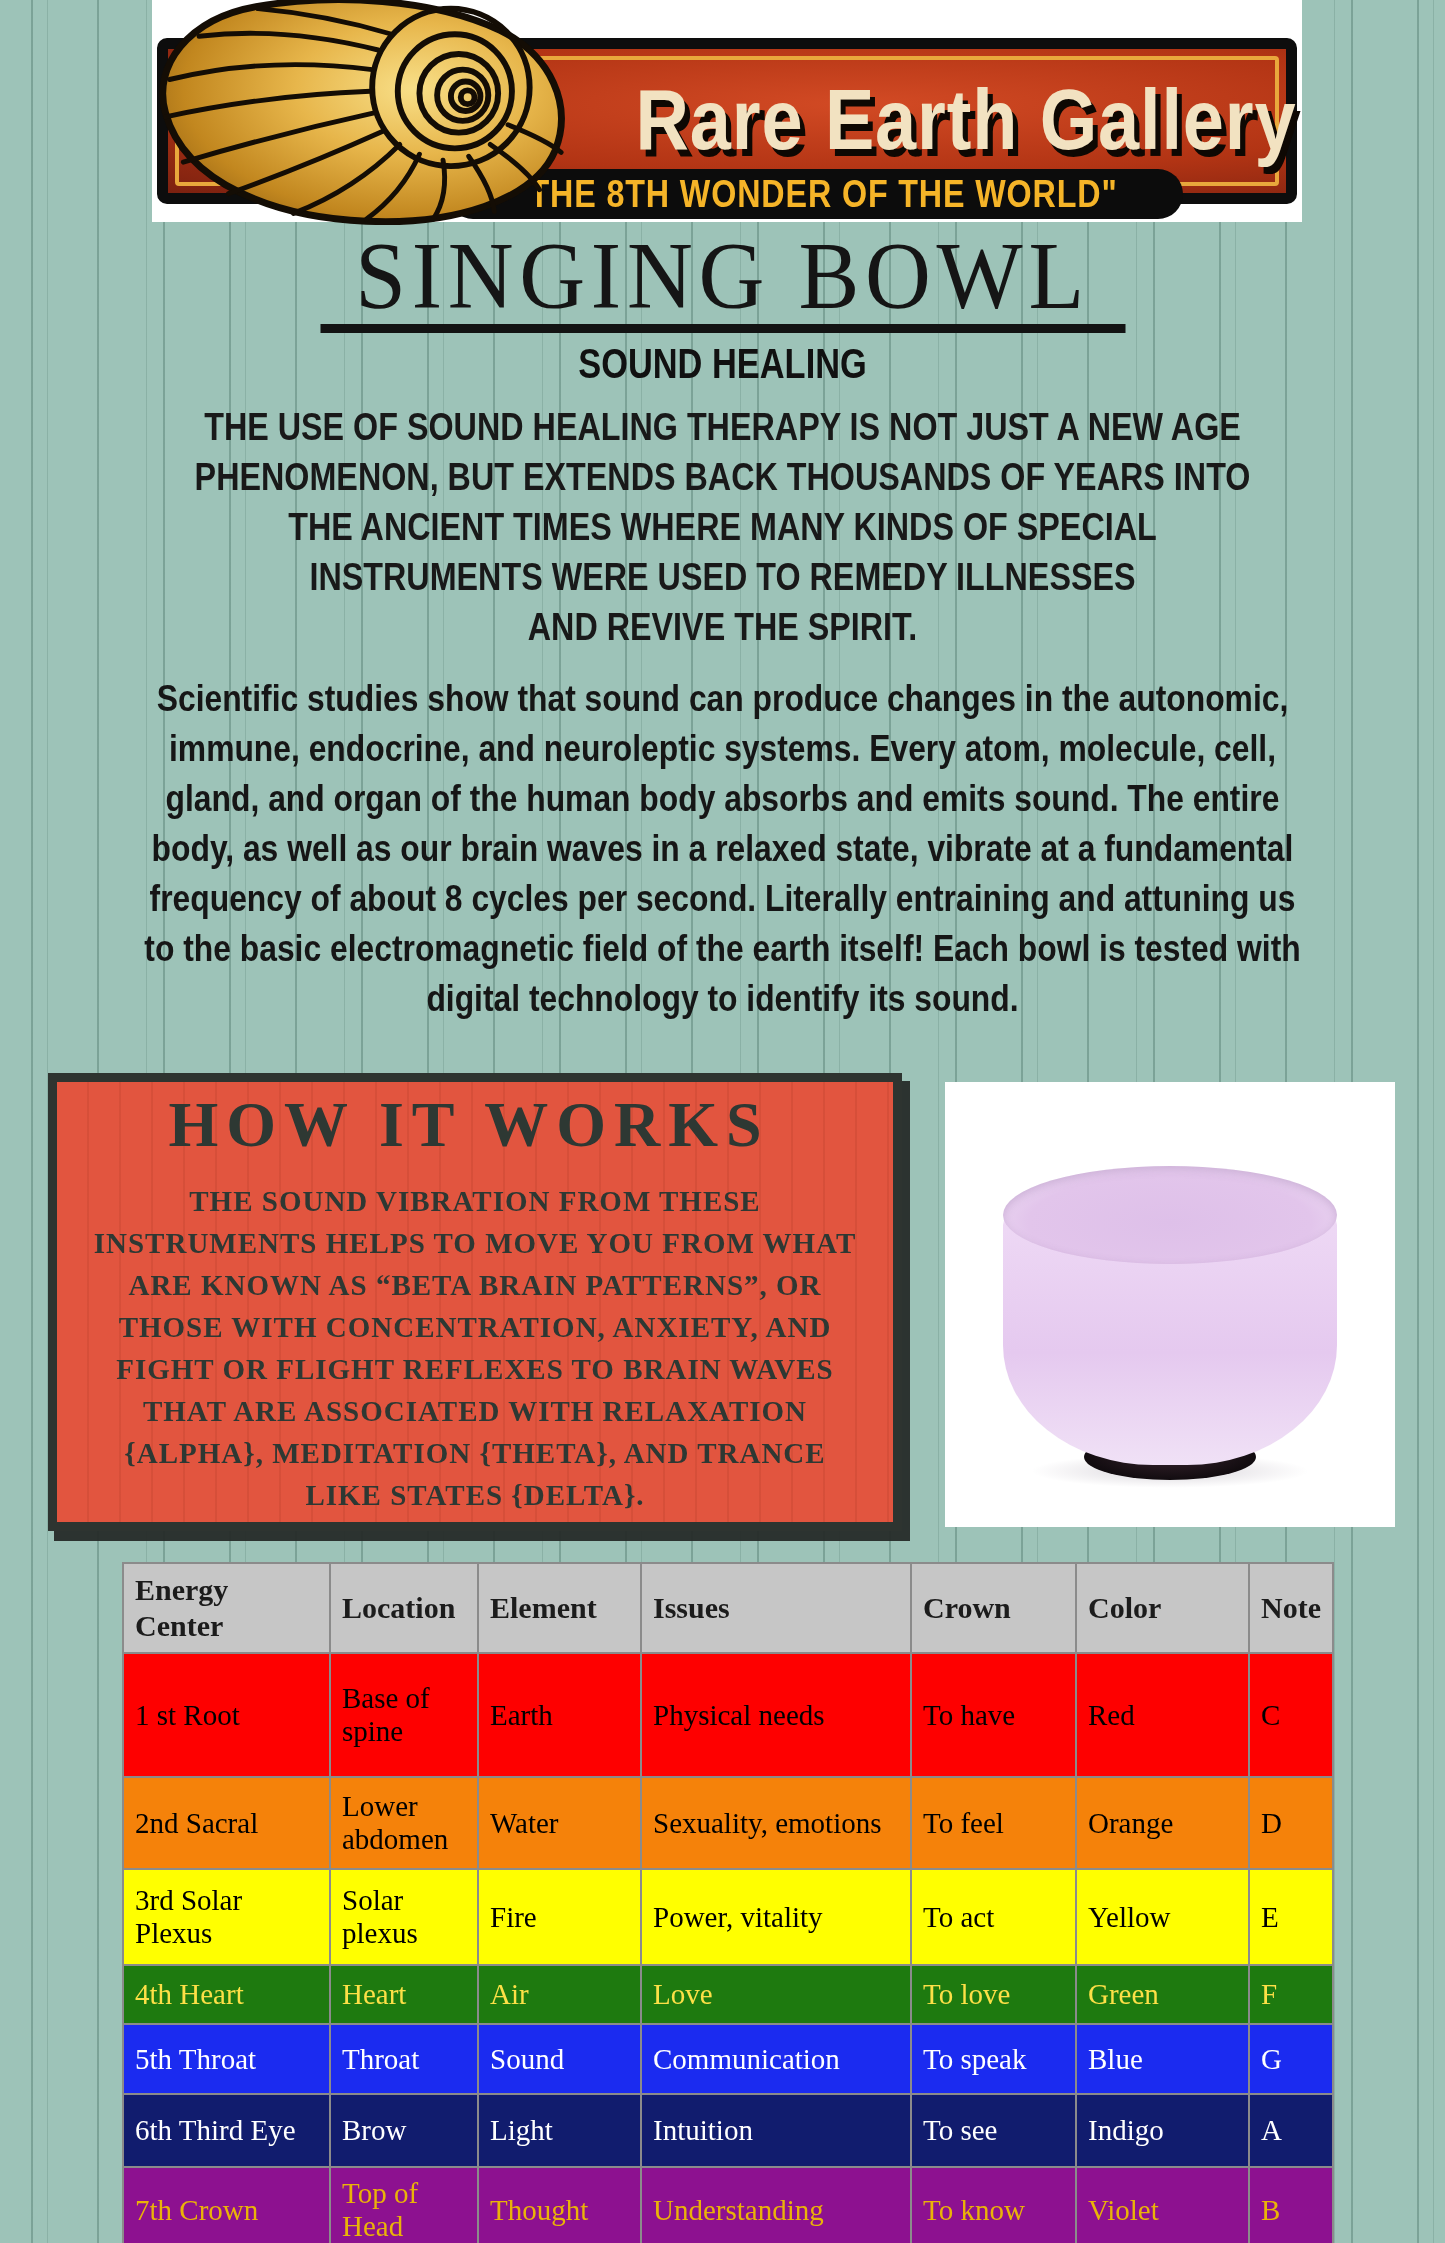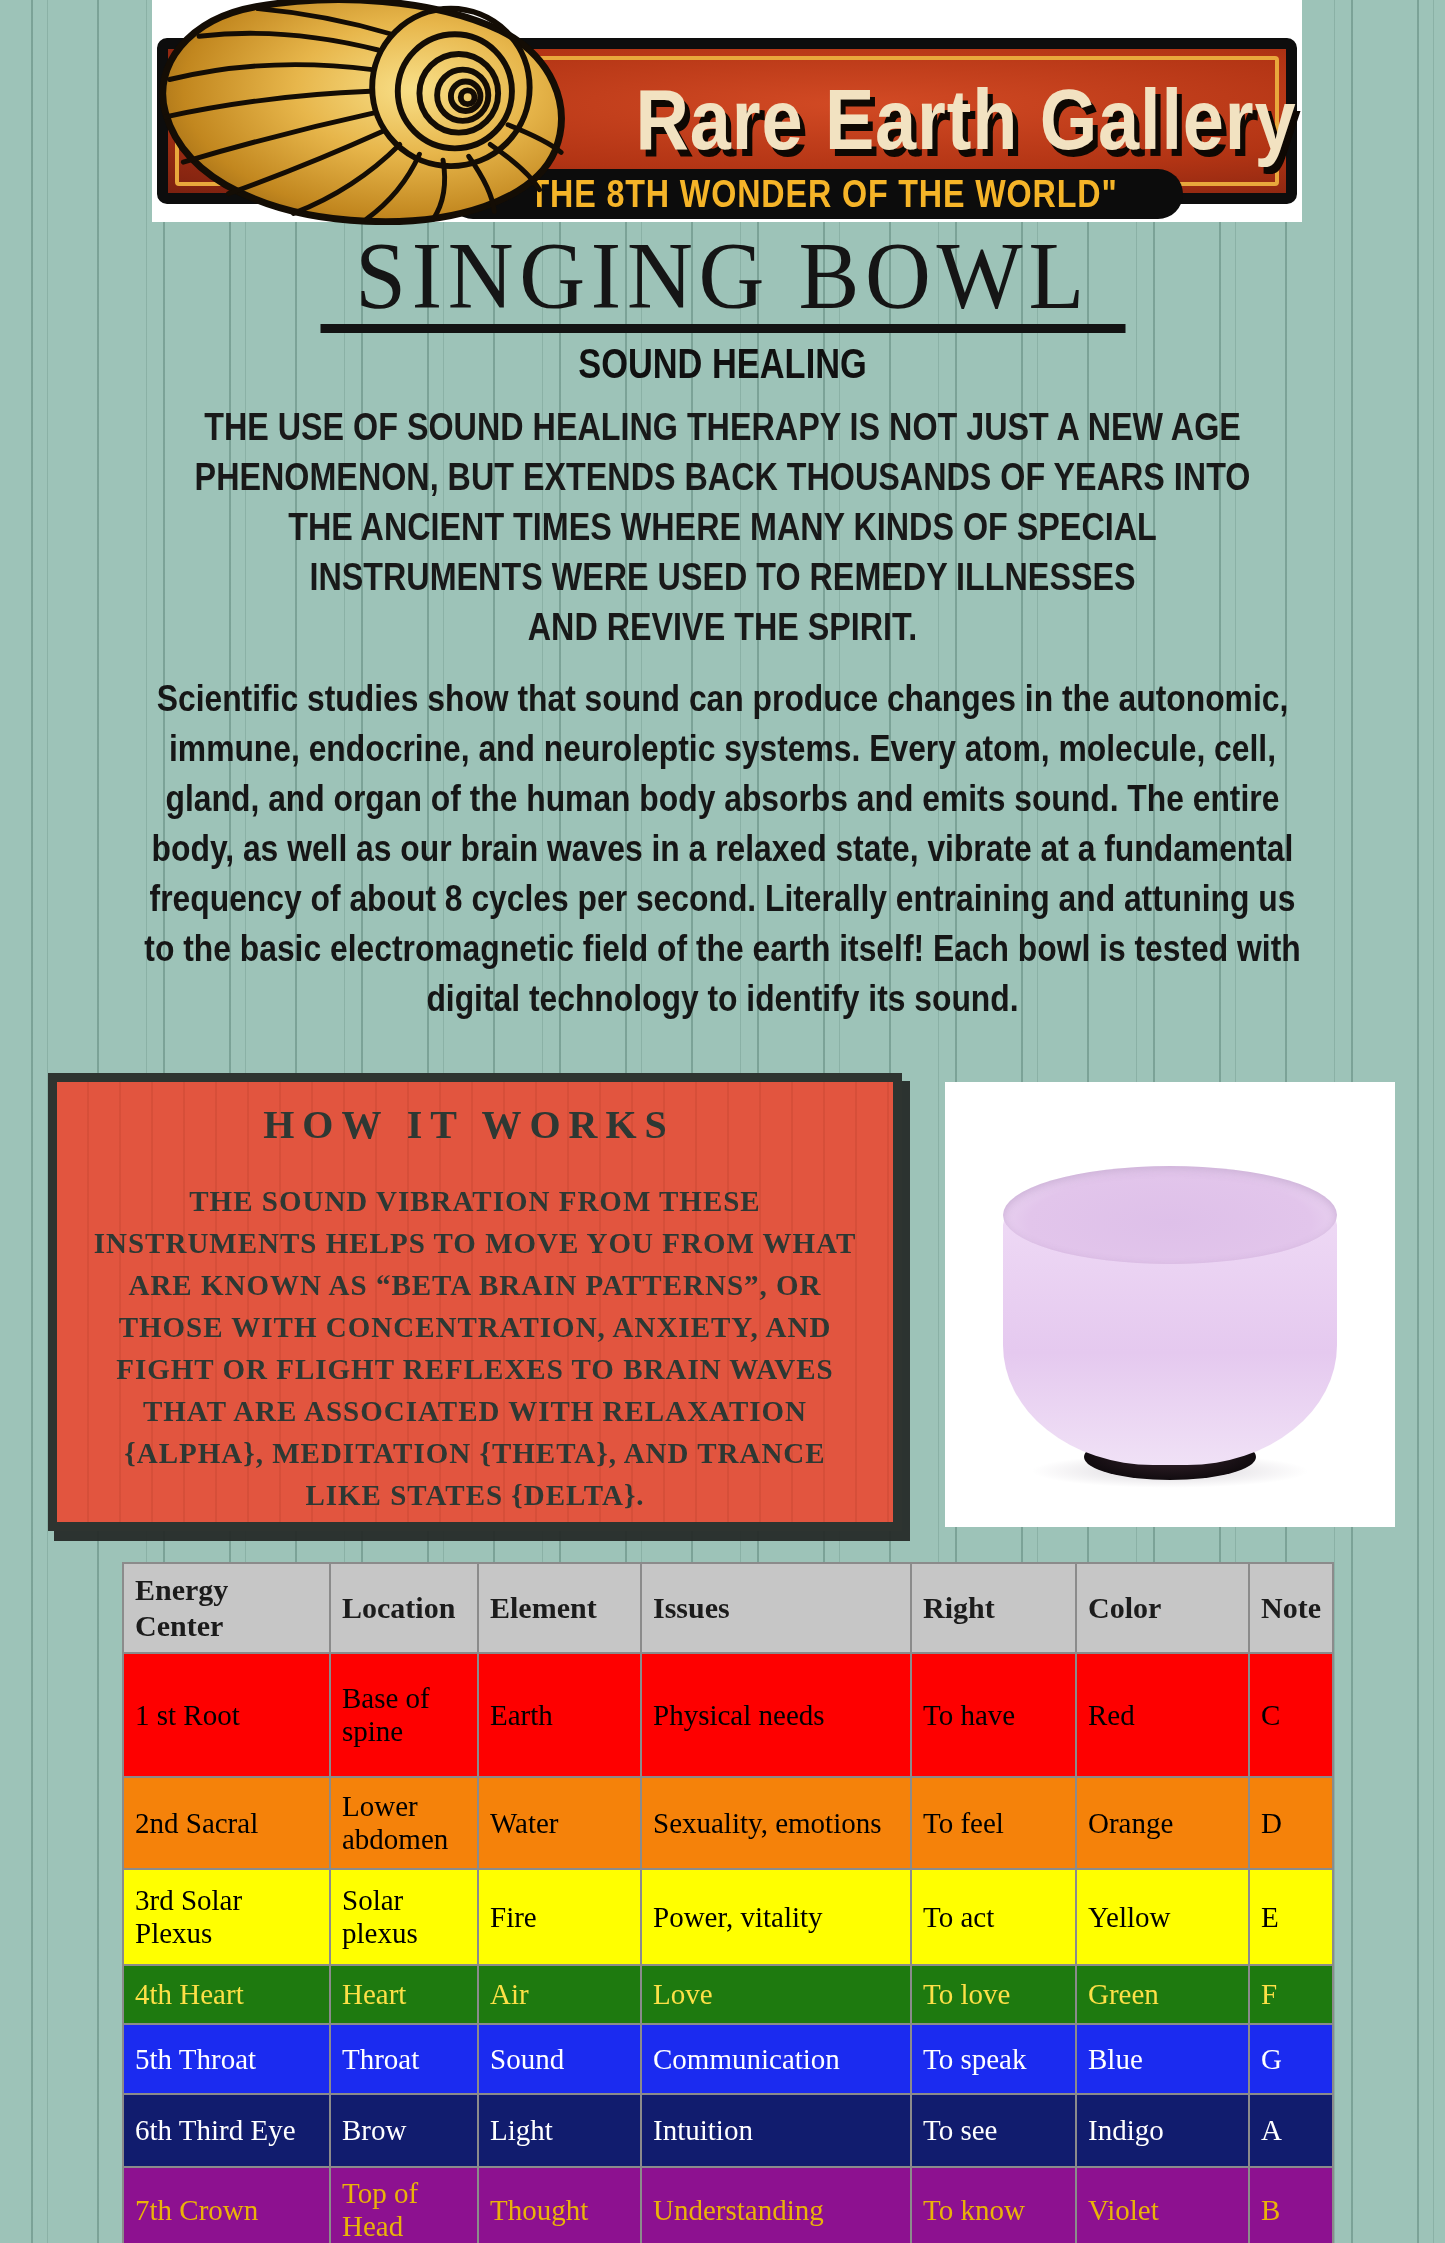--- a/index.html
+++ b/index.html
@@ -58,21 +58,21 @@
     transform:scaleX(.86); transform-origin:50% 0;
   }
   
   .how-box{
     position:absolute; left:48px; top:1073px; width:836px; height:440px;
     background:#e2553f; border:9px solid #2e3430; box-shadow:7px 9px 0 1px rgba(38,43,40,.95);
     background-image:repeating-linear-gradient(90deg, rgba(160,50,30,0) 0 30px, rgba(160,50,30,.18) 30px 32px);
   }
   .how-title{
     margin:10px 12px 0 0; text-align:center; font-family:"Liberation Serif", serif;
-    font-size:40px; line-height:66px; font-weight:700; letter-spacing:8px; color:#2e3833;
+    font-size:64px; line-height:66px; font-weight:700; letter-spacing:8px; color:#2e3833;
   }
   .how-body{
     margin:22px auto 4px auto; width:800px; text-align:center; white-space:pre-line;
     font-family:"Liberation Serif", serif; font-size:29px; line-height:42px; font-weight:700;
     letter-spacing:1px; color:#2e3833;
   }
   
   .bowl-figure{position:absolute; left:945px; top:1082px; width:450px; height:445px; background:#ffffff;}
   .bowl-shadow{position:absolute; left:50%; transform:translateX(-50%); top:372px; width:280px; height:34px; border-radius:50%;
     background:radial-gradient(ellipse, rgba(60,40,70,.20) 0%, rgba(60,40,70,0) 70%);}
@@ -192,21 +192,21 @@
         <col style="width:165px">
         <col style="width:173px">
         <col style="width:84px">
     </colgroup>
     <thead>
       <tr style="background-color: rgb(198, 198, 198);">
         <th>Energy Center</th>
         <th>Location</th>
         <th>Element</th>
         <th>Issues</th>
-        <th>Right</th>
+        <th>Crown</th>
         <th>Color</th>
         <th>Note</th>
       </tr>
     </thead>
     <tbody>
       <tr style="background: rgb(254, 0, 0); color: rgb(0, 0, 0);">
         <td>1 st Root</td>
         <td>Base of spine</td>
         <td>Earth</td>
         <td>Physical needs</td>

